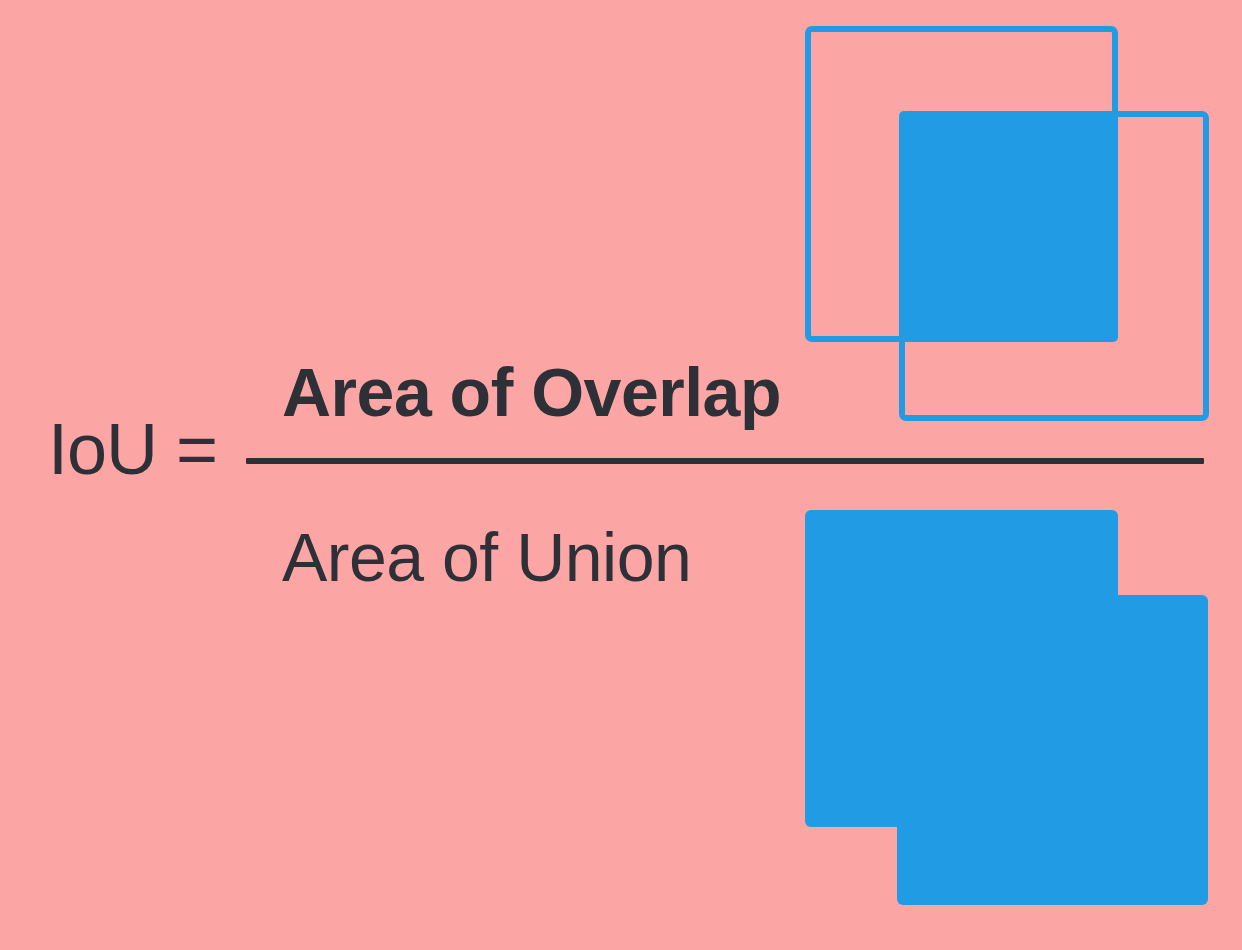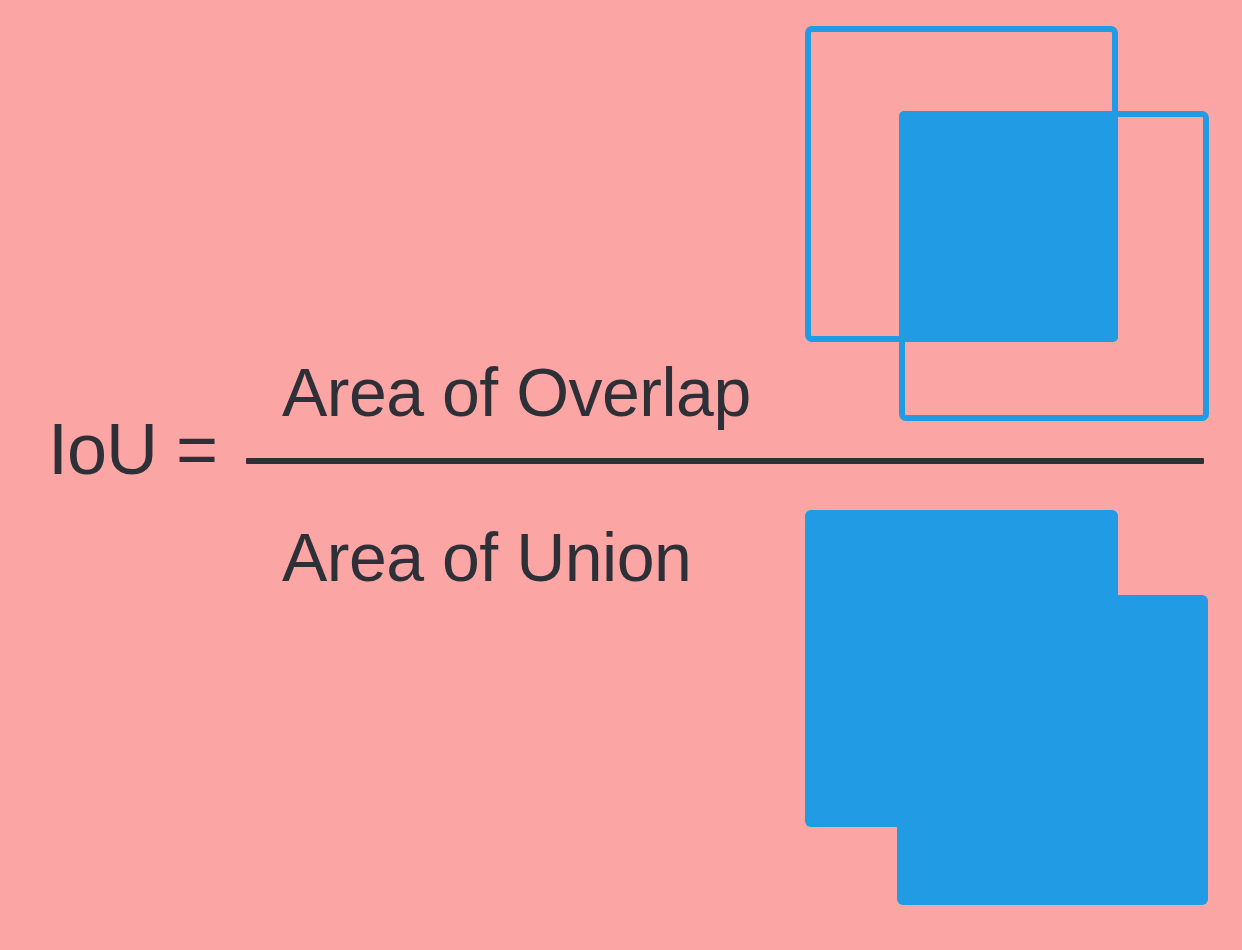--- a/index.html
+++ b/index.html
@@ -45,21 +45,21 @@
     position: absolute;
     left: 36px;
     font-family: "Liberation Sans", sans-serif;
     font-size: 68px;
     font-weight: 400;
     letter-spacing: -0.5px;
     color: #2e3038;
     line-height: 1;
     white-space: nowrap;
   }
-  .numerator { top: 18px; }
+  .numerator { top: 18px; font-weight: bold; }
   .denominator { top: 183px; }
 
   .fraction-bar {
     position: absolute;
     left: 0px;
     top: 118px;
     width: 958px;
     height: 6px;
     background: #2e3038;
     border-radius: 1px;

